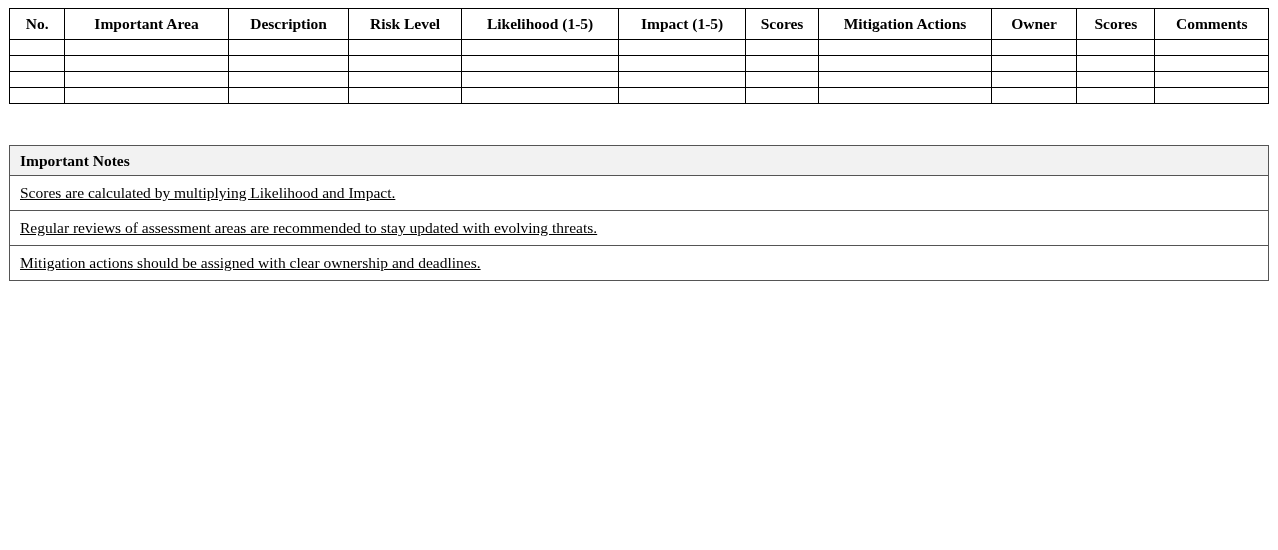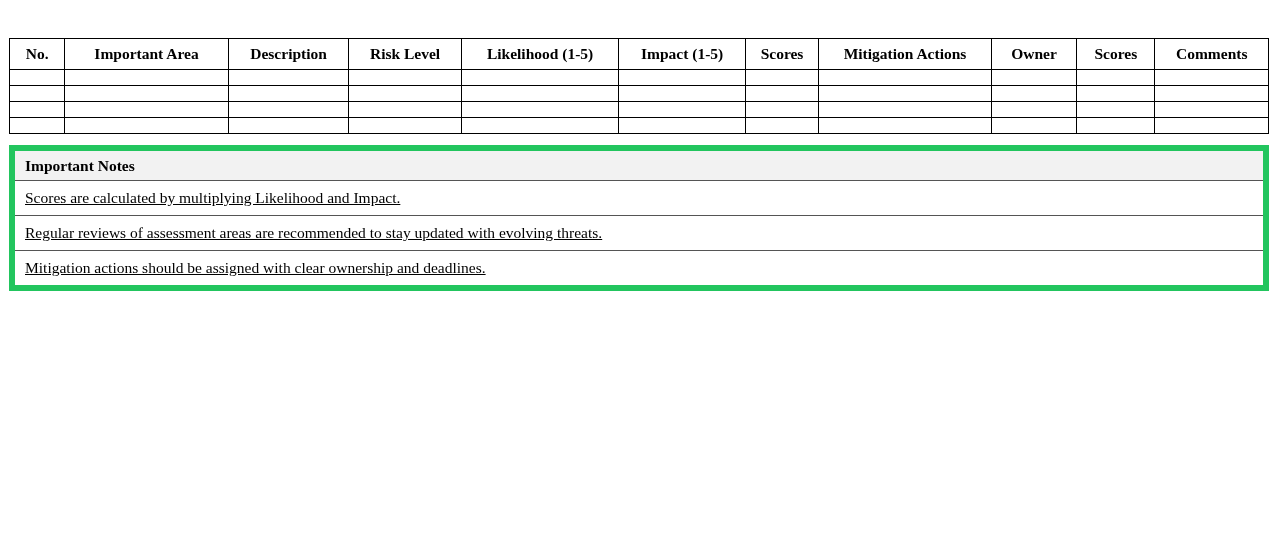--- a/index.html
+++ b/index.html
@@ -26,21 +26,20 @@
     position: absolute;
     left: 9px;
     top: 8px;
     width: 1260px;
   }
   table.risk-table {
     border-collapse: collapse;
     table-layout: fixed;
     width: 1260px;
     border: 1px solid #000000;
-    margin-top: 30px;
   }
   table.risk-table th,
   table.risk-table td {
     border: 1px solid #000000;
     padding: 0;
     margin: 0;
   }
   table.risk-table thead th {
     background: #ffffff;
     font-weight: bold;
@@ -60,21 +59,21 @@
   .notes-wrap {
     position: absolute;
     left: 9px;
     top: 145px;
     width: 1260px;
   }
   table.notes-table {
     border-collapse: collapse;
     table-layout: fixed;
     width: 1260px;
-    border: 6px solid #22c55e;
+    border: 1px solid #22c55e;
   }
   table.notes-table th,
   table.notes-table td {
     border: 1px solid #555555;
     text-align: left;
     padding: 0 10px;
     font-size: 15.5px;
   }
   table.notes-table th.notes-header {
     background: #f2f2f2;

